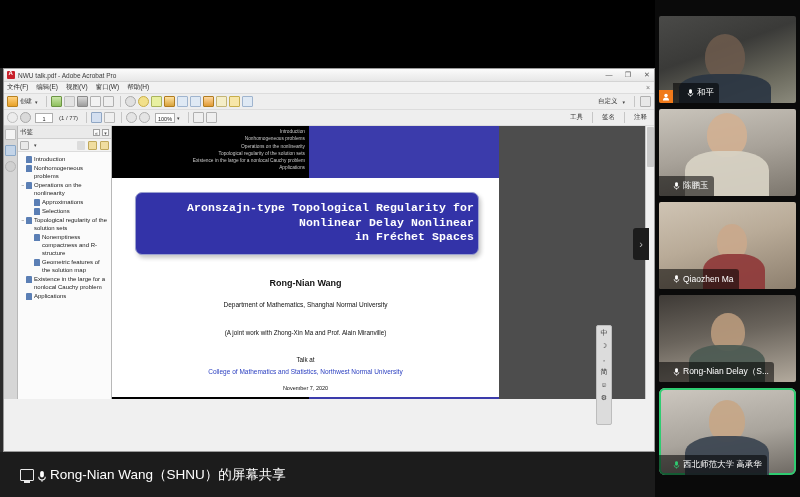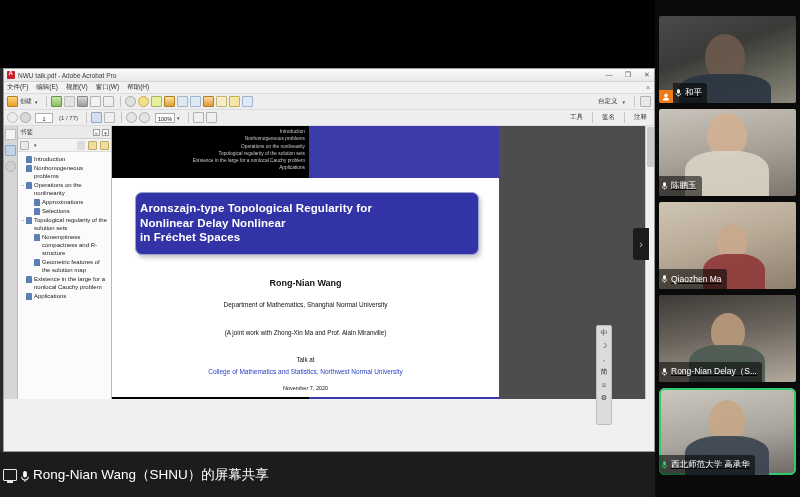--- a/index.html
+++ b/index.html
@@ -86,22 +86,22 @@
   .slide { position:absolute; left:0px; top:0px; width:387px; height:293px; background:#fff;
            margin-left:0; }
   .slide-head { display:flex; height:52px; }
   .slide-head .navblk { flex:0 0 197px; background:#000; color:#c9c9c9; text-align:right;
                         padding:2px 4px 0 0; }
   .slide-head .navblk div { font-size:4.8px; line-height:7.3px; }
   .slide-head .bluebar { flex:1; background:#3b3bab; }
   .slide-white { height:219px; background:#fff; position:relative; }
 
   .title-card { position:absolute; left:23px; top:14px; width:344px; background:#3333a8;
-                border-radius:7px; border:1px solid #9aa0cf; padding:8px 4px 9px 4px; text-align:left;
-                box-shadow:2px 3px 4px rgba(0,0,0,.22); }
+                border-radius:7px; border:1px solid #9aa0cf; padding:8px 4px 9px 4px; text-align:right;
+                box-shadow:2px 3px 4px rgba(0,0,0,.22);font-family:Liberation Mono, monospace; }
   .title-card div { color:#fff; font-size:11.5px; font-weight:bold; line-height:14.5px; letter-spacing:.1px; }
 
   .author { position:absolute; left:0; right:0; top:100px; text-align:center; font-size:9px;
             font-weight:bold; color:#111; }
   .affil { position:absolute; left:0; right:0; top:123px; text-align:center; font-size:6.5px; color:#111; }
   .joint { position:absolute; left:0; right:0; top:151px; text-align:center; font-size:6.3px; color:#111; }
   .talkat { position:absolute; left:0; right:0; top:178px; text-align:center; font-size:6.3px; color:#111; }
   .venue { position:absolute; left:0; right:0; top:190px; text-align:center; font-size:6.5px; color:#2a3ec0; }
   .date { position:absolute; left:0; right:0; top:207px; text-align:center; font-size:5.5px; color:#111; }
 
@@ -114,35 +114,35 @@
   #ime { position:absolute; left:596px; top:325px; width:16px; height:100px; background:#dcdcdc;
          border:1px solid #bdbdbd; border-radius:2px; display:flex; flex-direction:column;
          align-items:center; padding-top:2px; gap:3px; }
   #ime .k { font-size:7px; color:#333; line-height:10px; }
   
   #collapse { position:absolute; left:633px; top:228px; width:16px; height:32px; background:#1c1c1c;
               border-radius:3px 0 0 3px; color:#bbb; font-size:11px; text-align:center; line-height:32px; }
 
   
   #sharebar { position:absolute; left:0; top:452px; width:655px; height:45px; background:#1c1c1c;
-              display:flex; align-items:center; padding-left:3px; gap:3px; }
+              display:flex; align-items:center; padding-left:20px; gap:3px; }
   .sb-ico { width:14px; height:12px; position:relative; flex:0 0 auto; }
   .sb-mon { border:1.5px solid #e8e8e8; border-radius:1px; }
   .sb-mon:after { content:""; position:absolute; left:3px; bottom:-3px; width:6px; height:1.5px; background:#e8e8e8; }
   .sb-mic { width:10px; }
   .sb-text { color:#fff; font-size:13.5px; white-space:nowrap; }
 
   
   #strip { position:absolute; left:655px; top:0; width:145px; height:497px; background:#0a0a0a;
            padding:16px 4px 0 4px; }
   .tile { position:relative; width:137px; height:87px; margin-bottom:6px; overflow:hidden;
           border-radius:2px; }
   .tile.active { outline:2px solid #2ecc71; outline-offset:-2px;border-radius:6px; }
   .nm { position:absolute; left:0; bottom:0; display:flex; align-items:center; gap:3px;
-        background:rgba(0,0,0,.55); padding:1px 5px 1px 2px; border-radius:0 3px 0 0;text-decoration:underline; }
+        background:rgba(0,0,0,.55); padding:1px 5px 1px 14px; border-radius:0 3px 0 0; }
   .nm .txt { color:#fff; font-size:8.5px; white-space:nowrap; }
   .hostbadge { position:absolute; left:0; bottom:0; width:14px; height:13px; background:#f07a1a;
                display:flex; align-items:center; justify-content:center; }
   .hostbadge svg { width:8px; height:8px; }
   .micico { width:7px; height:10px; flex:0 0 auto; }
 
   
   .v1 { background:linear-gradient(160deg,#4a4a48 0%,#3a3a38 40%,#6b6a5e 75%,#8b8a7c 100%); }
   .v2 { background:linear-gradient(165deg,#cfc4b4 0%,#b9ab98 45%,#8d7f6e 100%); }
   .v3 { background:linear-gradient(170deg,#c9c4bb 0%,#a8a299 50%,#7c766d 100%); }

